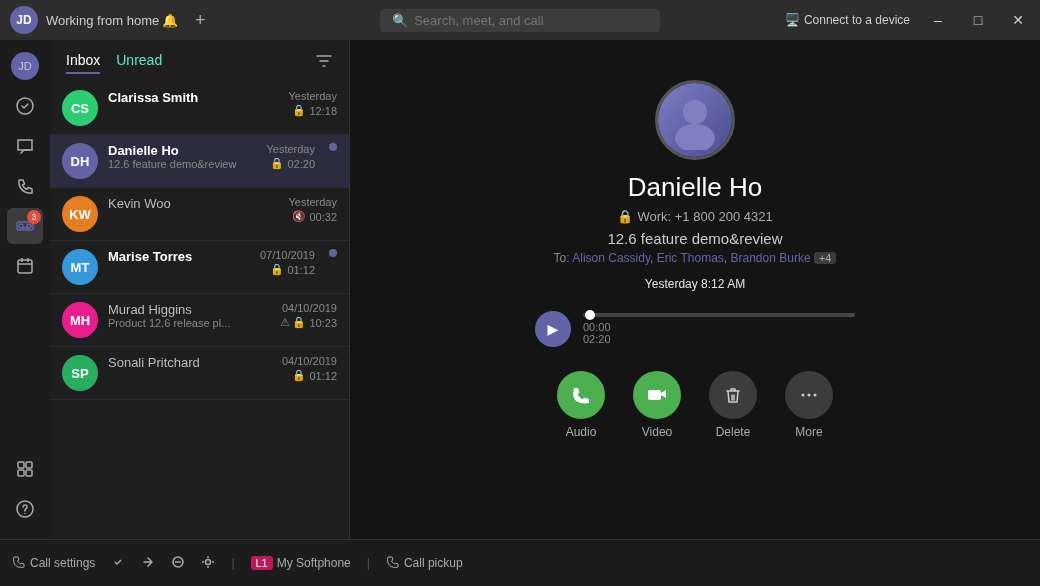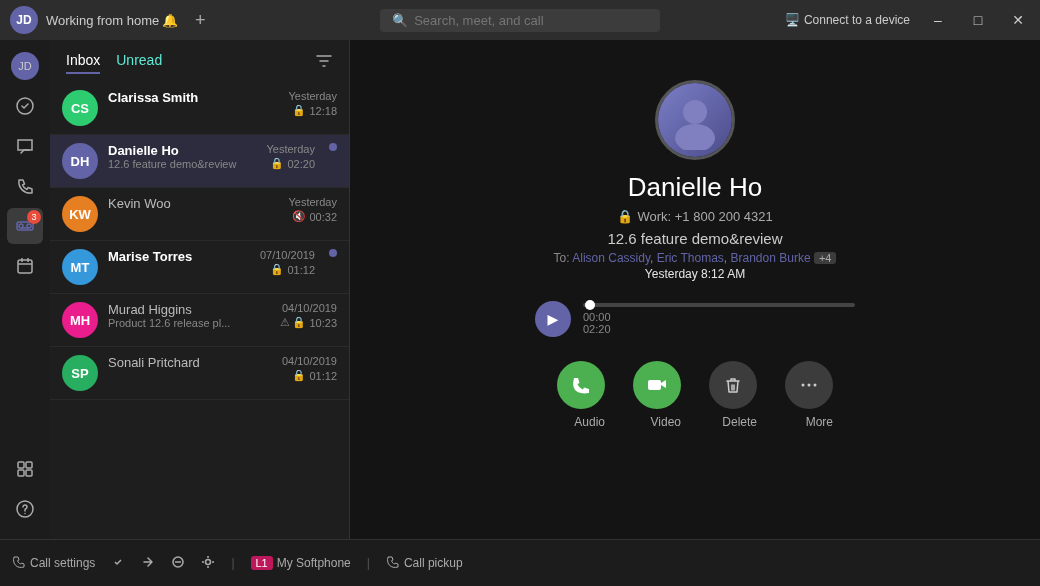--- a/index.html
+++ b/index.html
@@ -297,21 +297,21 @@
       margin-bottom: 6px;
     }
     .voicemail-subject {
       font-size: 15px;
       color: #ccc;
       margin-bottom: 4px;
     }
     .voicemail-recipients {
       font-size: 12px;
       color: #888;
-      margin-bottom: 2px;
+      margin-bottom: 12px;
       text-align: right;
     }
     .voicemail-recipients span.name {
       color: #6264a7;
     }
     .recipients-badge {
       background: #3c3c3c;
       border-radius: 3px;
       padding: 0 5px;
       font-size: 11px;
@@ -375,21 +375,21 @@
     }
 
     
     .action-buttons {
       display: flex;
       gap: 28px;
     }
     .action-btn-group {
       display: flex;
       flex-direction: column;
-      align-items: flex-end;
+      align-items: center;
       gap: 6px;
     }
     .action-btn {
       width: 48px;
       height: 48px;
       border-radius: 50%;
       display: flex;
       align-items: center;
       justify-content: center;
       cursor: pointer;

